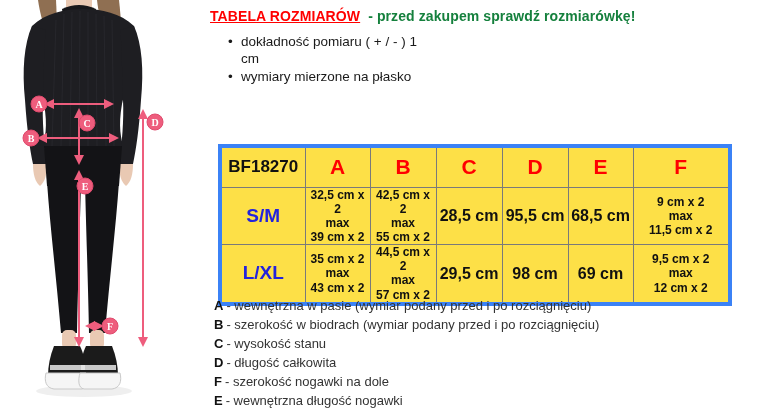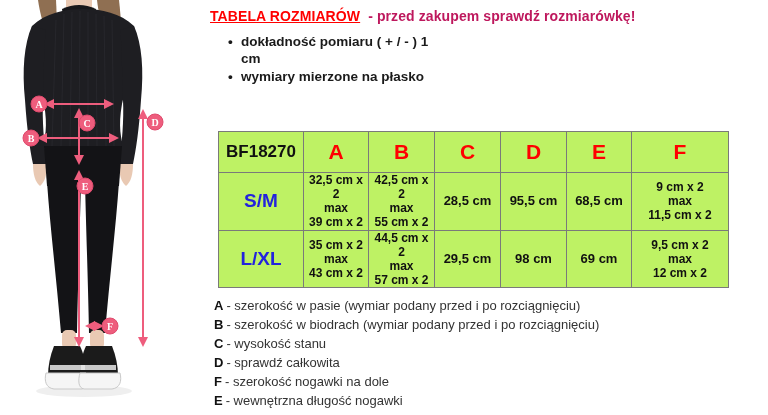--- a/index.html
+++ b/index.html
@@ -10,43 +10,43 @@
   .screen{position:absolute;inset:0;background:#fff;}
 
   
   .photo{position:absolute;left:0;top:0;width:205px;height:415px;}
   .photo svg{display:block;}
 
   
   .header-block{position:absolute;left:210px;top:8px;width:550px;}
   .title-line{font-size:14px;font-weight:bold;color:#1a1a1a;letter-spacing:.1px;}
   .title-red{color:#ff0000;text-decoration:underline;text-align:center;}
-  .title-rest{margin-left:4px;color:#be185d;}
+  .title-rest{margin-left:4px;color:#15803d;}
   .bullets{margin-top:9px;margin-left:18px;}
-  .bullet{position:relative;padding-left:13px;font-weight:bold;font-size:13.5px;
+  .bullet{position:relative;padding-left:13px;font-weight:normal;font-size:13.5px;
           color:#1a1a1a;line-height:17px;margin-bottom:1px;}
   .bullet::before{content:"\2022";position:absolute;left:0;top:0;}
   .bullet-text{white-space:pre-line;}
 
   
   table.size-table{
-    position:absolute;left:218px;top:131px;border-collapse:collapse;table-layout:fixed;
-    border:1px solid #3b82f6;background:#bef264;
+    position:absolute;left:218px;top:144px;border-collapse:collapse;table-layout:fixed;
+    border:4px solid #3b82f6;background:#fde047;
   }
   table.size-table td,table.size-table th{
     border:1px solid #7a7a7a;text-align:center;vertical-align:middle;
     padding:0 2px;font-weight:bold;
   }
   tr.hdr-row{height:41px;}
   tr.row-sm{height:39px;}
   tr.row-lxl{height:29px;}
   .code-cell{font-size:17px;color:#111;}
   .letter-cell{font-size:21px;color:#ff0000;}
   .size-cell{font-size:19px;color:#2323dd;}
-  .cell{font-size:13px;color:#111;white-space:pre-line;line-height:1.1;}
+  .cell{font-size:16px;color:#111;white-space:pre-line;line-height:1.1;}
   .cell.multi{font-size:12px;line-height:1.18;}
 
   
   .legend{position:absolute;left:214px;top:296px;width:545px;}
   .legend-item{font-size:13px;color:#333;line-height:19px;}
   .legend-letter{font-weight:bold;color:#111;margin-right:3px;}
   .legend-desc{font-weight:normal;}
 </style>
 </head>
 <body>
@@ -207,30 +207,30 @@
         <td class="cell">69 cm</td>
         <td class="cell multi">9,5 cm x 2
 max
 12 cm x 2</td>
       </tr>
     </tbody>
   </table>
 
   <div class="legend">
     <div class="legend-item">
-      <span class="legend-letter">A</span><span class="legend-desc">- szerokość w pasie (wymiar podany przed i po rozciągnięciu)</span>
+      <span class="legend-letter">A</span><span class="legend-desc">- wewnętrzna w pasie (wymiar podany przed i po rozciągnięciu)</span>
     </div>
     <div class="legend-item">
       <span class="legend-letter">B</span><span class="legend-desc">- szerokość w biodrach (wymiar podany przed i po rozciągnięciu)</span>
     </div>
     <div class="legend-item">
       <span class="legend-letter">C</span><span class="legend-desc">- wysokość stanu</span>
     </div>
     <div class="legend-item">
-      <span class="legend-letter">D</span><span class="legend-desc">- sprawdź całkowita</span>
+      <span class="legend-letter">D</span><span class="legend-desc">- długość całkowita</span>
     </div>
     <div class="legend-item">
       <span class="legend-letter">F</span><span class="legend-desc">- szerokość nogawki na dole</span>
     </div>
     <div class="legend-item">
       <span class="legend-letter">E</span><span class="legend-desc">- wewnętrzna długość nogawki</span>
     </div>
   </div>
 
 </div>

